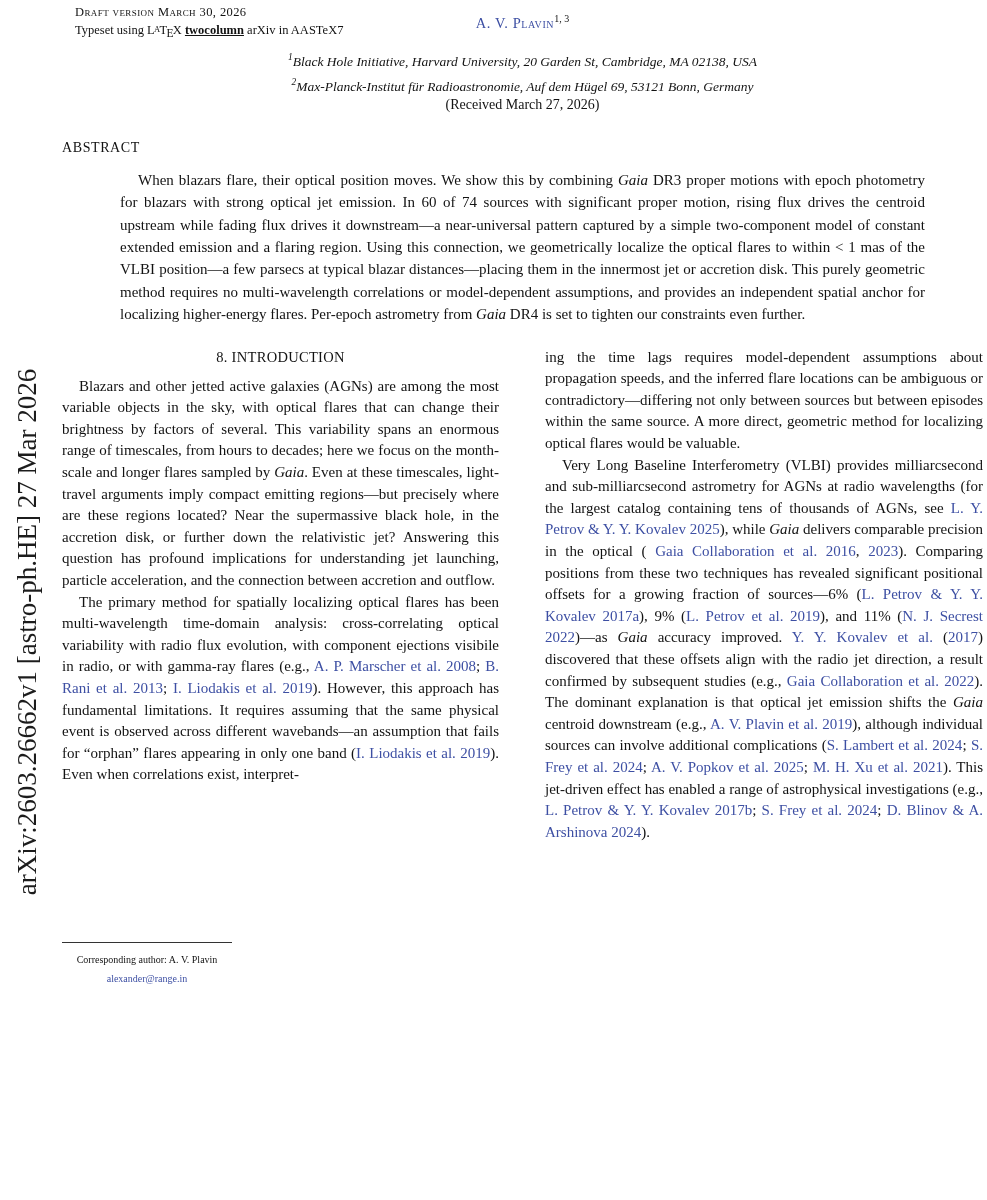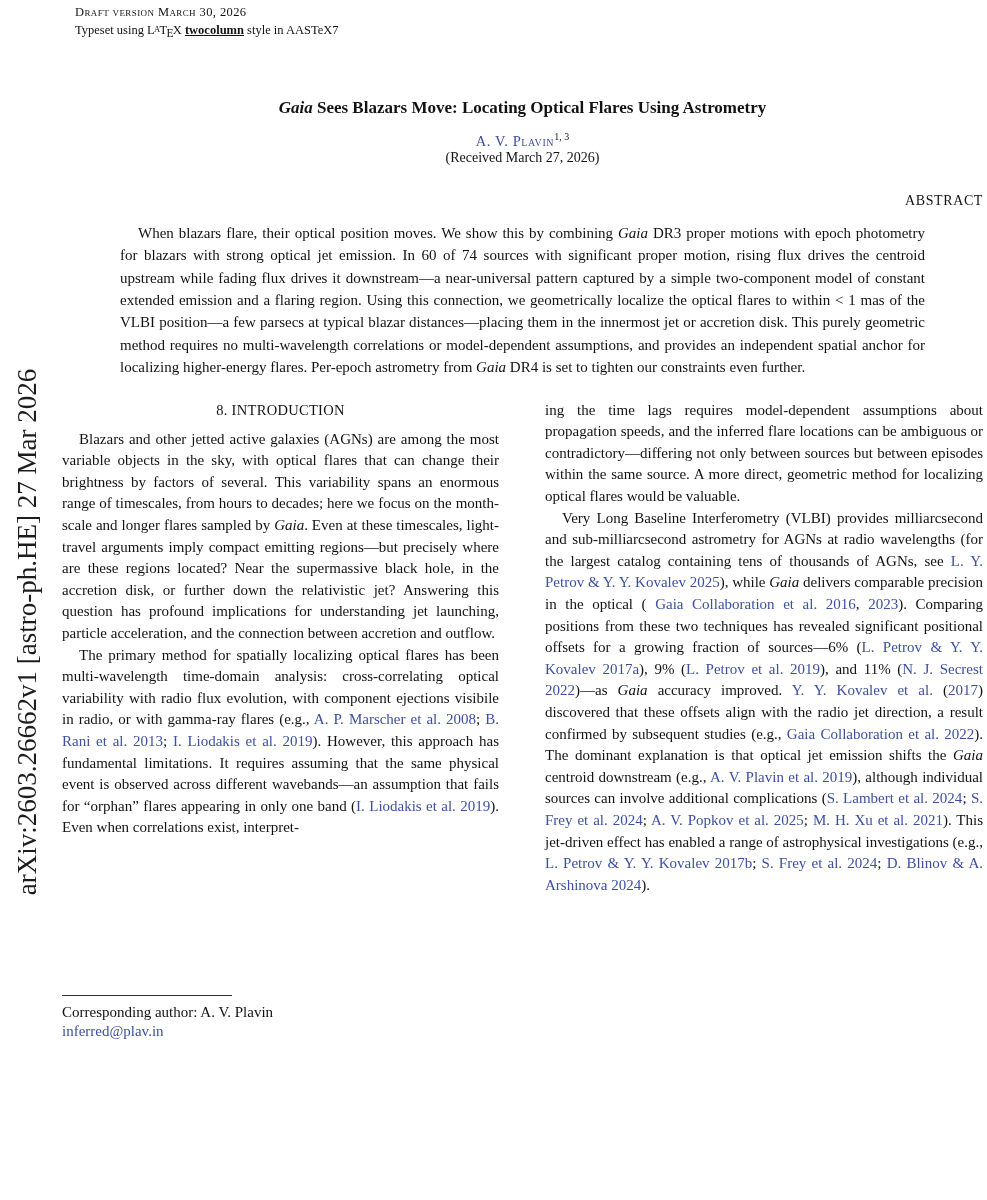--- a/index.html
+++ b/index.html
@@ -27,21 +27,21 @@
 
   .author-line { text-align: center; margin-top: 13px; font-size: 14.5px; }
   .author-name { font-variant: small-caps; color: var(--link); letter-spacing: 0.6px; cursor: pointer; }
   .author-sup { font-size: 10px; color: var(--ink); }
 
   .affiliations { margin-top: 15px; text-align: center; font-style: italic; font-size: 13.5px; line-height: 21.5px; }
   .affil sup { font-size: 9.5px; }
 
   .received { text-align: center; font-size: 14px; }
 
-  .abstract-heading { text-align: right; margin-top: 27px; font-size: 14px; letter-spacing: 0.6px; }
+  .abstract-heading { text-align: left; margin-top: 27px; font-size: 14px; letter-spacing: 0.6px; }
 
   .abstract-text {
     margin: 13px 58px 0 58px; font-size: 15px; line-height: 22.4px;
     text-align: justify; text-indent: 18px; hyphens: auto;
   }
 
   .columns { display: flex; margin-top: 21px; height: 644px; overflow: hidden; }
   .col-left { width: 437px; position: relative; flex: none; }
   .col-right { width: 438px; margin-left: 46px; flex: none; }
 
@@ -49,61 +49,64 @@
 
   .body-para { margin: 0; font-size: 15px; line-height: 21.6px; text-align: justify; hyphens: auto; font-family: Liberation Serif, serif; }
   .indent { text-indent: 17px; }
 
   .seg-italic { font-style: italic; }
   .seg-bold { font-weight: bold; text-decoration: underline; }
   .seg-link { color: var(--link); cursor: pointer; }
   .seg-latexA { font-size: 0.68em; vertical-align: 0.28em; margin: 0 -0.08em; }
   .seg-latexE { font-size: 0.92em; vertical-align: -0.22em; margin: 0 -0.06em; }
 
-  .footnote { position: absolute; left: 0; bottom: 3px; font-size: 15px; line-height: 19px; }
+  .footnote { position: absolute; left: 0; bottom: 3px; font-size: 10px; line-height: 19px; text-align: center; }
   .footnote-rule { width: 170px; border-top: 1px solid #333; margin-bottom: 7px; }
   .footnote-email { color: var(--link); cursor: pointer; }
 </style>
 </head>
 <body>
 
 <div class="page">
 
   <div class="top-header">
     <div class="draft-line">Draft version March 30, 2026</div>
-    <div class="typeset-line"><span>Typeset using L</span><span class="seg-latexA">A</span><span>T</span><span class="seg-latexE">E</span><span>X </span><span class="seg-bold">twocolumn</span><span> style in AASTeX7</span></div>
+    <div class="typeset-line"><span>Typeset using L</span><span class="seg-latexA">A</span><span>T</span><span class="seg-latexE">E</span><span>X </span><span class="seg-bold">twocolumn</span><span> arXiv in AASTeX7</span></div>
   </div>
 
   <div class="arxiv-banner">arXiv:2603.26662v1  [astro-ph.HE]  27 Mar 2026</div>
 
   <div class="content">
 
-    <h1 class="title"><span class="seg-italic">Gaia</span><span> Sees Blazars Move: Locating Optical Flares Using Astrometry</span></h1>
 
     <div class="author-line">
       <span class="author-name">A. V. Plavin</span><sup class="author-sup">1, 3</sup>
     </div>
 
+    <div class="affiliations">
+      <div class="affil"><sup>1</sup><span>Black Hole Initiative, Harvard University, 20 Garden St, Cambridge, MA 02138, USA</span></div>
+      <div class="affil"><sup>2</sup><span>Max-Planck-Institut für Radioastronomie, Auf dem Hügel 69, 53121 Bonn, Germany</span></div>
+    </div>
 
     <div class="received">(Received March 27, 2026)</div>
 
     <div class="abstract-heading">ABSTRACT</div>
     <p class="abstract-text"><span>When blazars flare, their optical position moves.  We show this by combining </span><span class="seg-italic">Gaia</span><span> DR3 proper motions with epoch photometry for blazars with strong optical jet emission.  In 60 of 74 sources with significant proper motion, rising flux drives the centroid upstream while fading flux drives it downstream—a near-universal pattern captured by a simple two-component model of constant extended emission and a flaring region. Using this connection, we geometrically localize the optical flares to within &lt; 1 mas of the VLBI position—a few parsecs at typical blazar distances—placing them in the innermost jet or accretion disk.  This purely geometric method requires no multi-wavelength correlations or model-dependent assumptions, and provides an independent spatial anchor for localizing higher-energy flares. Per-epoch astrometry from </span><span class="seg-italic">Gaia</span><span> DR4 is set to tighten our constraints even further.</span></p>
 
     <div class="columns">
 
       <div class="col col-left">
         <div class="section-heading">8. INTRODUCTION</div>
         <p class="body-para indent"><span>Blazars and other jetted active galaxies (AGNs) are among the most variable objects in the sky, with optical flares that can change their brightness by factors of several.  This variability spans an enormous range of timescales, from hours to decades; here we focus on the month-scale and longer flares sampled by </span><span class="seg-italic">Gaia</span><span>.  Even at these timescales, light-travel arguments imply compact emitting regions—but precisely where are these regions located?  Near the supermassive black hole, in the accretion disk, or further down the relativistic jet?  Answering this question has profound implications for understanding jet launching, particle acceleration, and the connection between accretion and outflow.</span></p>
         <p class="body-para indent"><span>The primary method for spatially localizing optical flares has been multi-wavelength time-domain analysis: cross-correlating optical variability with radio flux evolution, with component ejections visibile in radio, or with gamma-ray flares (e.g., </span><span class="seg-link">A. P. Marscher et al. 2008</span><span>; </span><span class="seg-link">B. Rani et al. 2013</span><span>; </span><span class="seg-link">I. Liodakis et al. 2019</span><span>).  However, this approach has fundamental limitations.  It requires assuming that the same physical event is observed across different wavebands—an assumption that fails for “orphan” flares appearing in only one band (</span><span class="seg-link">I. Liodakis et al. 2019</span><span>).  Even when correlations exist, interpret-</span></p>
 
         <div class="footnote">
           <div class="footnote-rule"></div>
           <div class="footnote-line">Corresponding author: A. V. Plavin</div>
-          <div class="footnote-email">inferred@plav.in</div>
+          <div class="footnote-email">alexander@range.in</div>
         </div>
       </div>
 
       <div class="col col-right">
         <p class="body-para"><span>ing the time lags requires model-dependent assumptions about propagation speeds, and the inferred flare locations can be ambiguous or contradictory—differing not only between sources but between episodes within the same source.  A more direct, geometric method for localizing optical flares would be valuable.</span></p>
         <p class="body-para indent"><span>Very Long Baseline Interferometry (VLBI) provides milliarcsecond and sub-milliarcsecond astrometry for AGNs at radio wavelengths (for the largest catalog containing tens of thousands of AGNs, see </span><span class="seg-link">L. Y. Petrov &amp; Y. Y. Kovalev 2025</span><span>), while </span><span class="seg-italic">Gaia</span><span> delivers comparable precision in the optical ( </span><span class="seg-link">Gaia Collaboration et al. 2016</span><span>, </span><span class="seg-link">2023</span><span>).  Comparing positions from these two techniques has revealed significant positional offsets for a growing fraction of sources—6% (</span><span class="seg-link">L. Petrov &amp; Y. Y. Kovalev 2017a</span><span>), 9% (</span><span class="seg-link">L. Petrov et al. 2019</span><span>), and 11% (</span><span class="seg-link">N. J. Secrest 2022</span><span>)—as </span><span class="seg-italic">Gaia</span><span> accuracy improved.  </span><span class="seg-link">Y. Y. Kovalev et al.</span><span> (</span><span class="seg-link">2017</span><span>) discovered that these offsets align with the radio jet direction, a result confirmed by subsequent studies (e.g., </span><span class="seg-link">Gaia Collaboration et al. 2022</span><span>).  The dominant explanation is that optical jet emission shifts the </span><span class="seg-italic">Gaia</span><span> centroid downstream (e.g., </span><span class="seg-link">A. V. Plavin et al. 2019</span><span>), although individual sources can involve additional complications (</span><span class="seg-link">S. Lambert et al. 2024</span><span>; </span><span class="seg-link">S. Frey et al. 2024</span><span>; </span><span class="seg-link">A. V. Popkov et al. 2025</span><span>; </span><span class="seg-link">M. H. Xu et al. 2021</span><span>).  This jet-driven effect has enabled a range of astrophysical investigations (e.g., </span><span class="seg-link">L. Petrov &amp; Y. Y. Kovalev 2017b</span><span>; </span><span class="seg-link">S. Frey et al. 2024</span><span>; </span><span class="seg-link">D. Blinov &amp; A. Arshinova 2024</span><span>).</span></p>
       </div>
 
     </div>
   </div>

